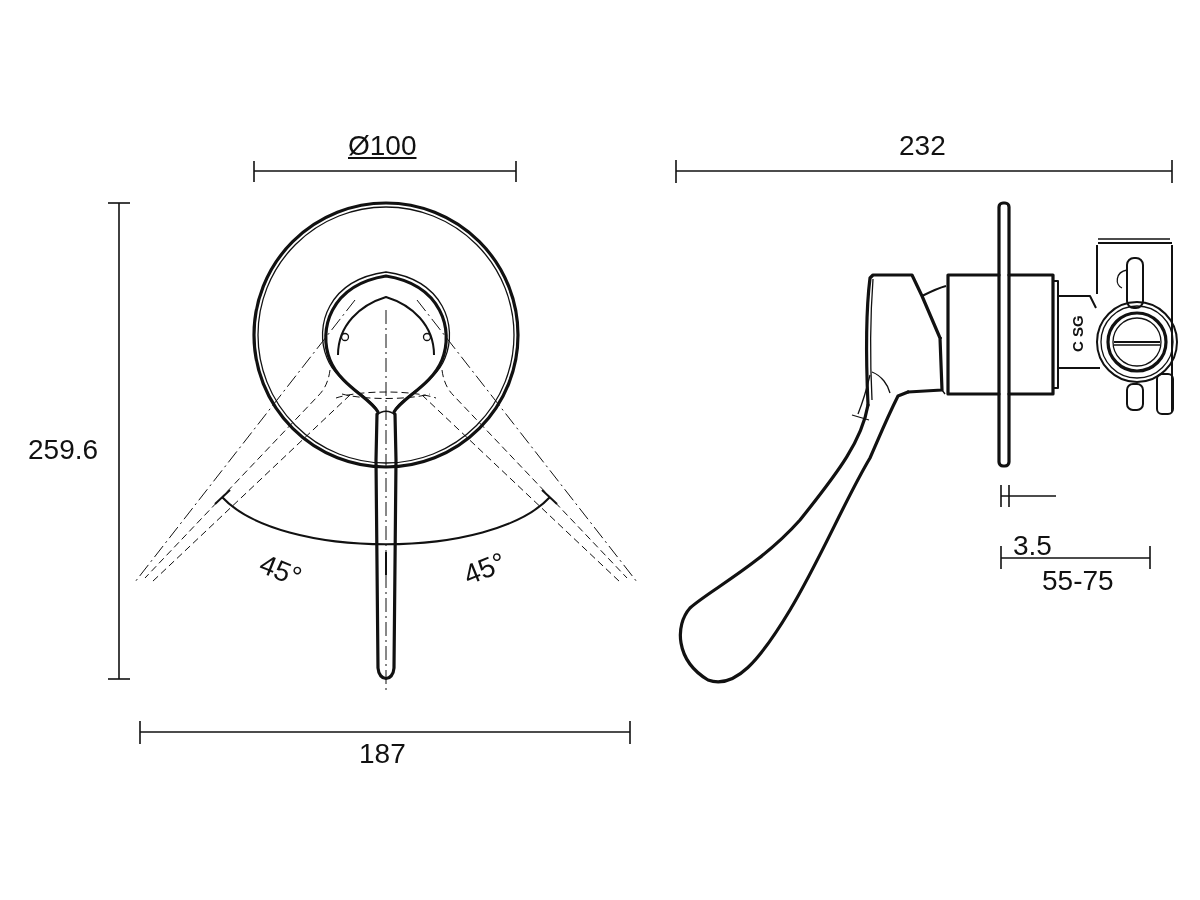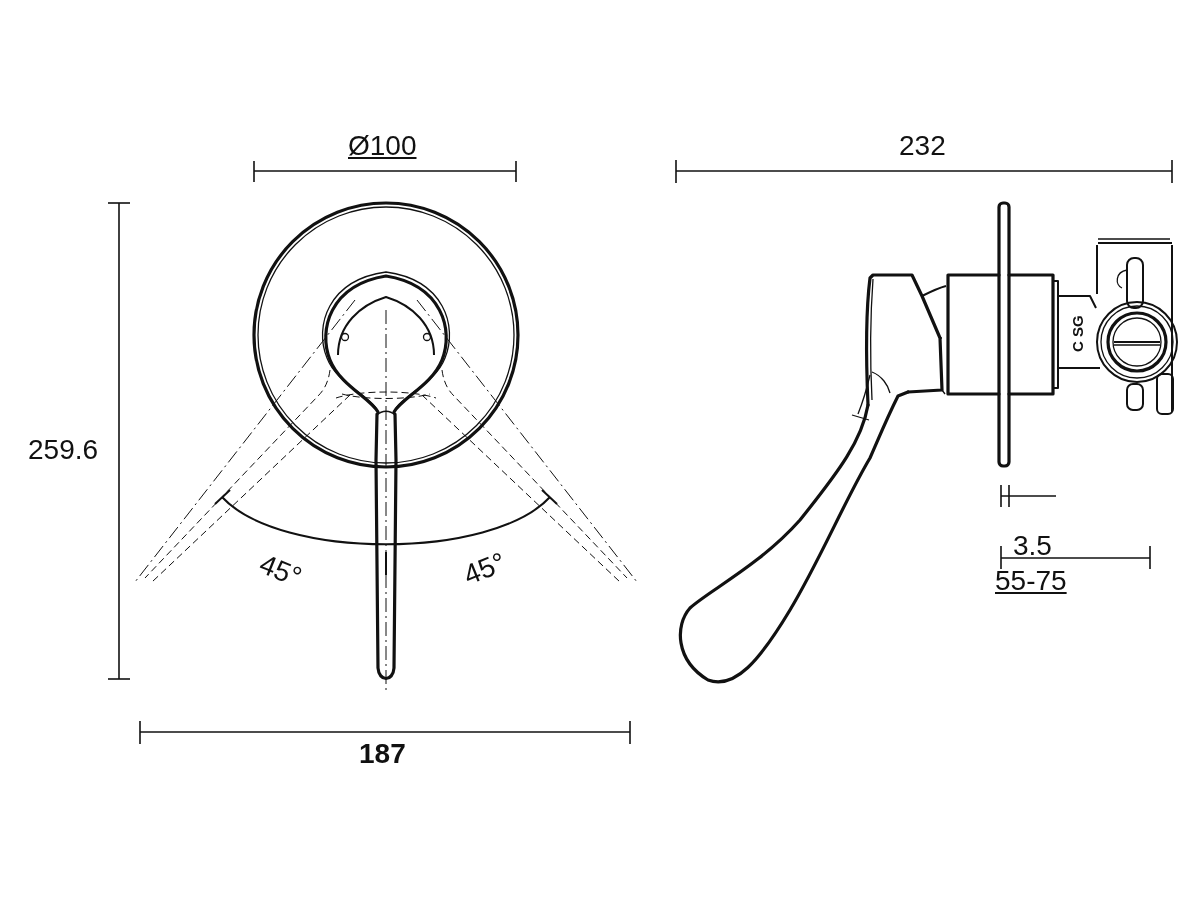--- a/index.html
+++ b/index.html
@@ -114,20 +114,20 @@
 
     <line x1="1001" y1="558" x2="1150" y2="558" class="dim"></line>
     <line x1="1001" y1="546" x2="1001" y2="569" class="dim"></line>
     <line x1="1150" y1="546" x2="1150" y2="569" class="dim"></line>
   </g>
 </svg>
 
 
 <div class="lbl" style="left:348px; top:132px;text-decoration:underline;">Ø100</div>
 <div class="lbl" style="left:28px; top:436px;">259.6</div>
-<div class="lbl" style="left:359px; top:740px;font-weight:bold;">187</div>
+<div class="lbl" style="left:359px; top:740px;">187</div>
 <div class="lbl lbl-angle" style="left:266px; top:550px; transform: rotate(22deg); transform-origin: left top;">45°</div>
 <div class="lbl lbl-angle" style="left:460px; top:564px; transform: rotate(-22deg); transform-origin: left top;">45°</div>
 
 <div class="lbl" style="left:899px; top:132px;">232</div>
 <div class="lbl" style="left:1013px; top:508px;margin-top:24px;">3.5</div>
-<div class="lbl" style="left:995px; top:567px;text-decoration:underline;">55-75</div>
+<div class="lbl" style="left:1042px; top:567px;">55-75</div>
 </div>
 
 </body></html>

